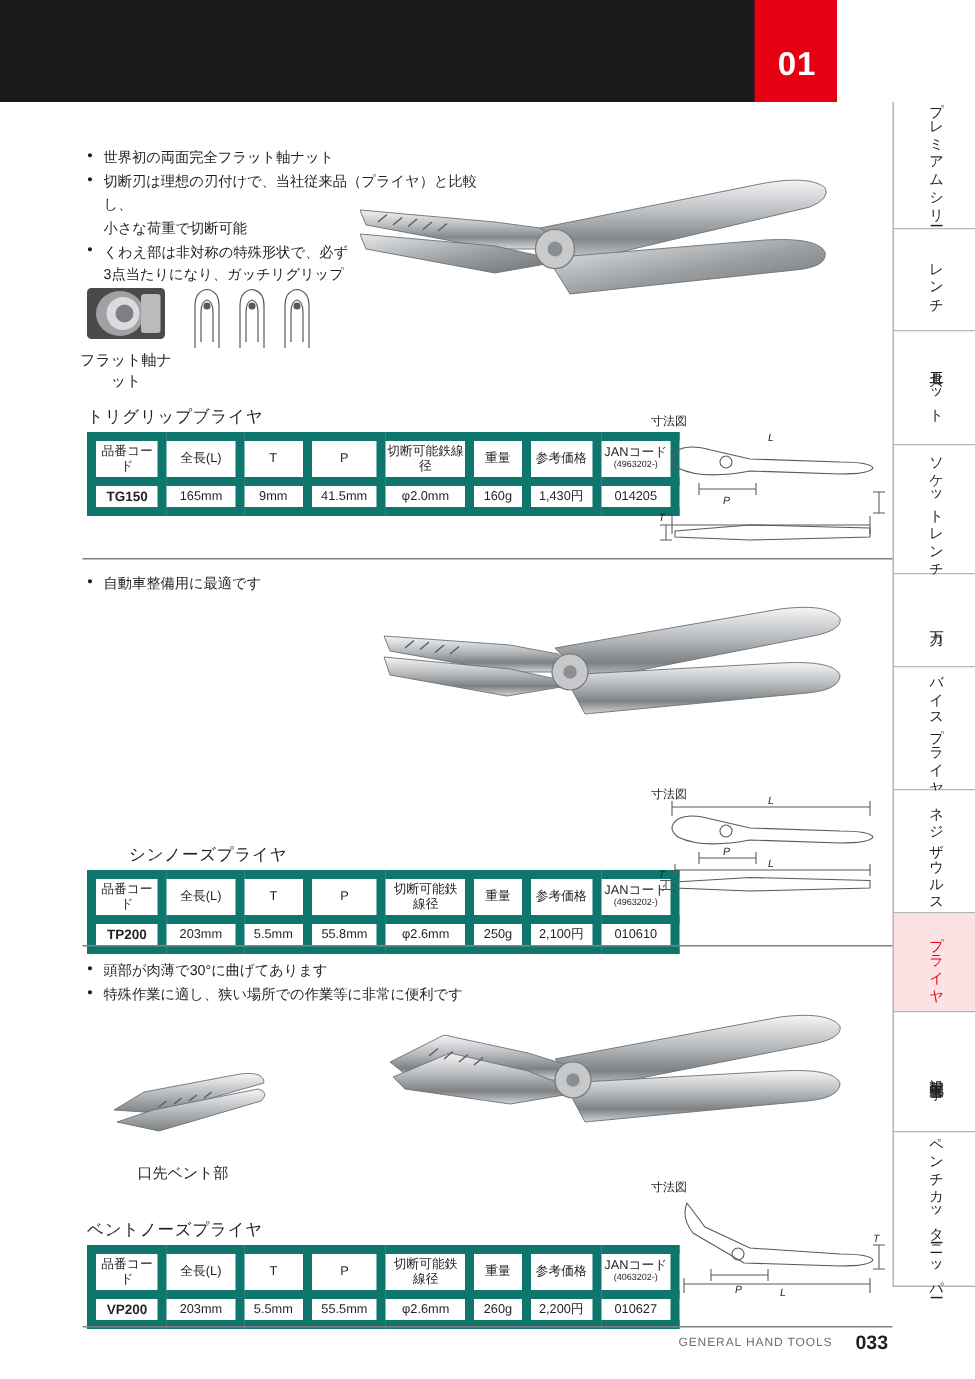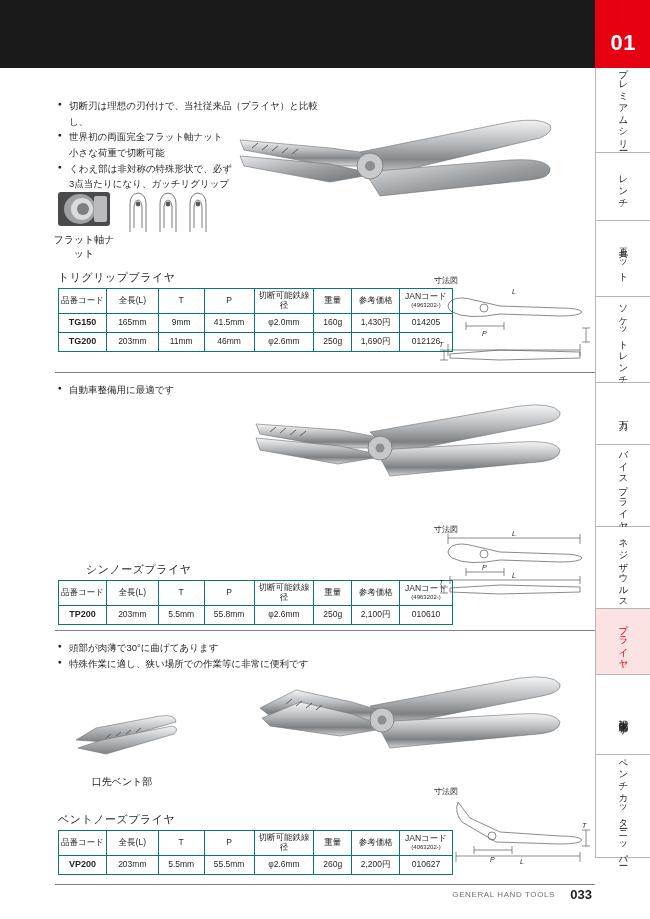--- a/index.html
+++ b/index.html
@@ -7,21 +7,21 @@
   body {
     width: 650px; height: 919px;
     background: #ffffff;
     font-family: "Liberation Sans", sans-serif;
     color: #231f20;
     position: relative;
     overflow: hidden;
   }
   
   .topbar {
-    position:absolute; left:0; top:0; width:650px; height:68px;
+    position:absolute; left:0; top:0; width:558px; height:68px;
     background:#1a1a1a;
   }
   .topbar-red {
     position:absolute; right:0; top:0; width:55px; height:68px;
     background:#e60012;
   }
   .topbar-num {
     position:absolute; right:14px; top:30px;
     color:#ffffff; font-size:22px; font-weight:bold; letter-spacing:0.5px;
   }
@@ -62,21 +62,21 @@
   
   .sec-title { font-size:11px; font-weight:normal; letter-spacing:0.5px; }
 
   
   table.spec {
     border-collapse:collapse;
     font-size:8.5px;
     width:395px;
   }
   table.spec th, table.spec td {
-    border:1px solid #0f766e;
+    border:6px solid #0f766e;
     text-align:center;
     padding:2px 1px;
     line-height:1.15;
     color:#231f20;
   }
   table.spec th { font-weight:normal; height:24px; }
   table.spec td { height:19px; }
   table.spec td.code { font-weight:bold; font-size:9px; }
   .small-sub { font-size:6px; display:block; }
 
@@ -140,22 +140,22 @@
     </div>
   <div class="tab" style="height:80px">
       <span>設備配管工事</span>
     </div>
   <div class="tab" style="height:103px">
       <span>ペンチカッターニッパー</span>
     </div>
 </div>
 
 <div class="bullets" style="position:absolute;left:58px;top:98px;width:260px;">
+  <div>世界初の両面完全フラット軸ナット</div>
   <div>切断刃は理想の刃付けで、当社従来品（プライヤ）と比較し、</div>
-  <div>世界初の両面完全フラット軸ナット</div>
   <div class="noBullet">小さな荷重で切断可能</div>
   <div>くわえ部は非対称の特殊形状で、必ず</div>
   <div class="noBullet">3点当たりになり、ガッチリグリップ</div>
 </div>
 
 <div class="tool" style="left:58px;top:190px;width:52px;height:40px;">
   <svg width="52" height="40" viewBox="0 0 52 40">
     <rect x="0" y="2" width="52" height="34" rx="3" fill="#4a4a4a"></rect>
     <ellipse cx="22" cy="19" rx="16" ry="15" fill="#9fa1a4"></ellipse>
     <ellipse cx="24" cy="19" rx="11" ry="11" fill="#d9dbdd"></ellipse>
@@ -235,30 +235,20 @@
   </tr>
   <tr>
     <td class="code">TG150</td>
     <td>165mm</td>
     <td>9mm</td>
     <td>41.5mm</td>
     <td>φ2.0mm</td>
     <td>160g</td>
     <td>1,430円</td>
     <td>014205</td>
-  </tr>
-  <tr>
-    <td class="code">TG200</td>
-    <td>203mm</td>
-    <td>11mm</td>
-    <td>46mm</td>
-    <td>φ2.6mm</td>
-    <td>250g</td>
-    <td>1,690円</td>
-    <td>012126</td>
   </tr>
 </tbody>
   </table>
 
 <div class="dim-label" style="position:absolute;left:434px;top:275px;">寸法図</div>
 <div class="tool" style="left:440px;top:282px;width:150px;height:78px;">
   <svg width="150" height="78" viewBox="0 0 150 78">
     <g fill="none" stroke="#58595b" stroke-width="0.7">
       <path d="M12 30 Q4 24 12 18 Q20 14 34 18 L60 24 L120 26 Q140 26 142 30 Q140 34 120 34 L60 32 Q28 38 12 30 Z"></path>
       <circle cx="44" cy="26" r="4"></circle>

